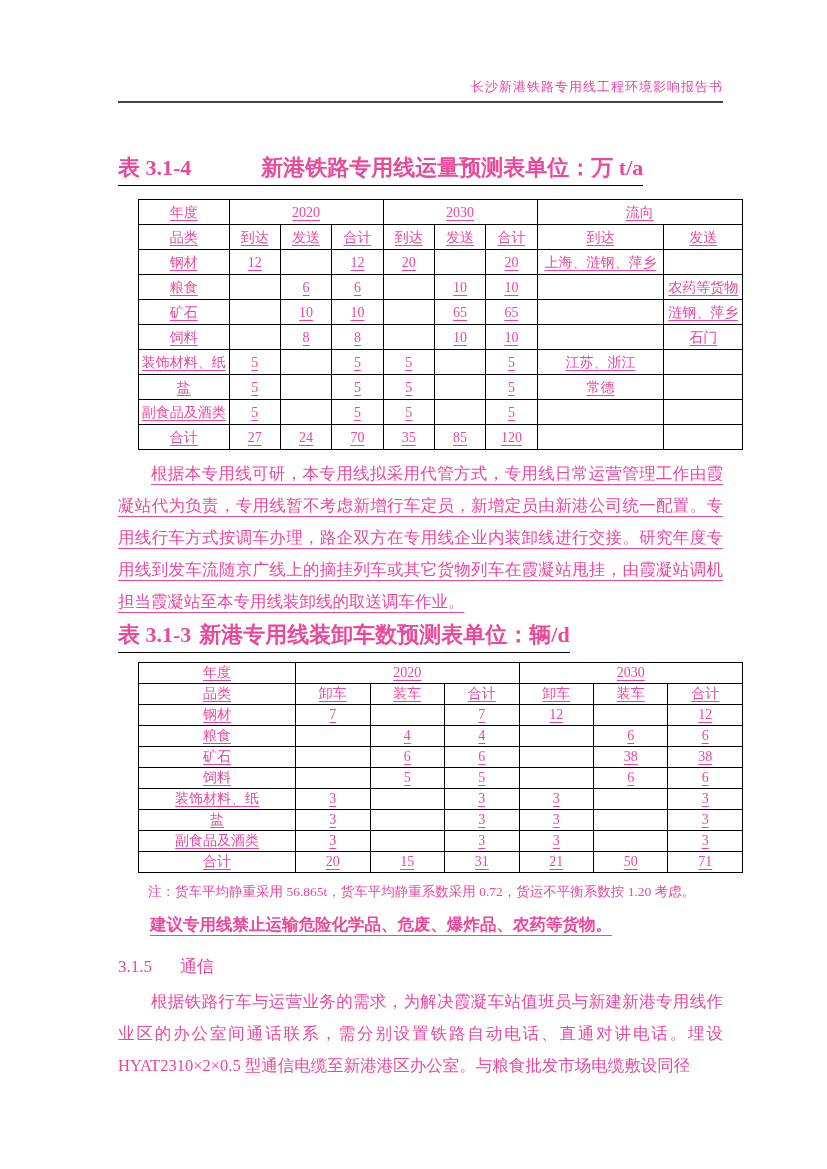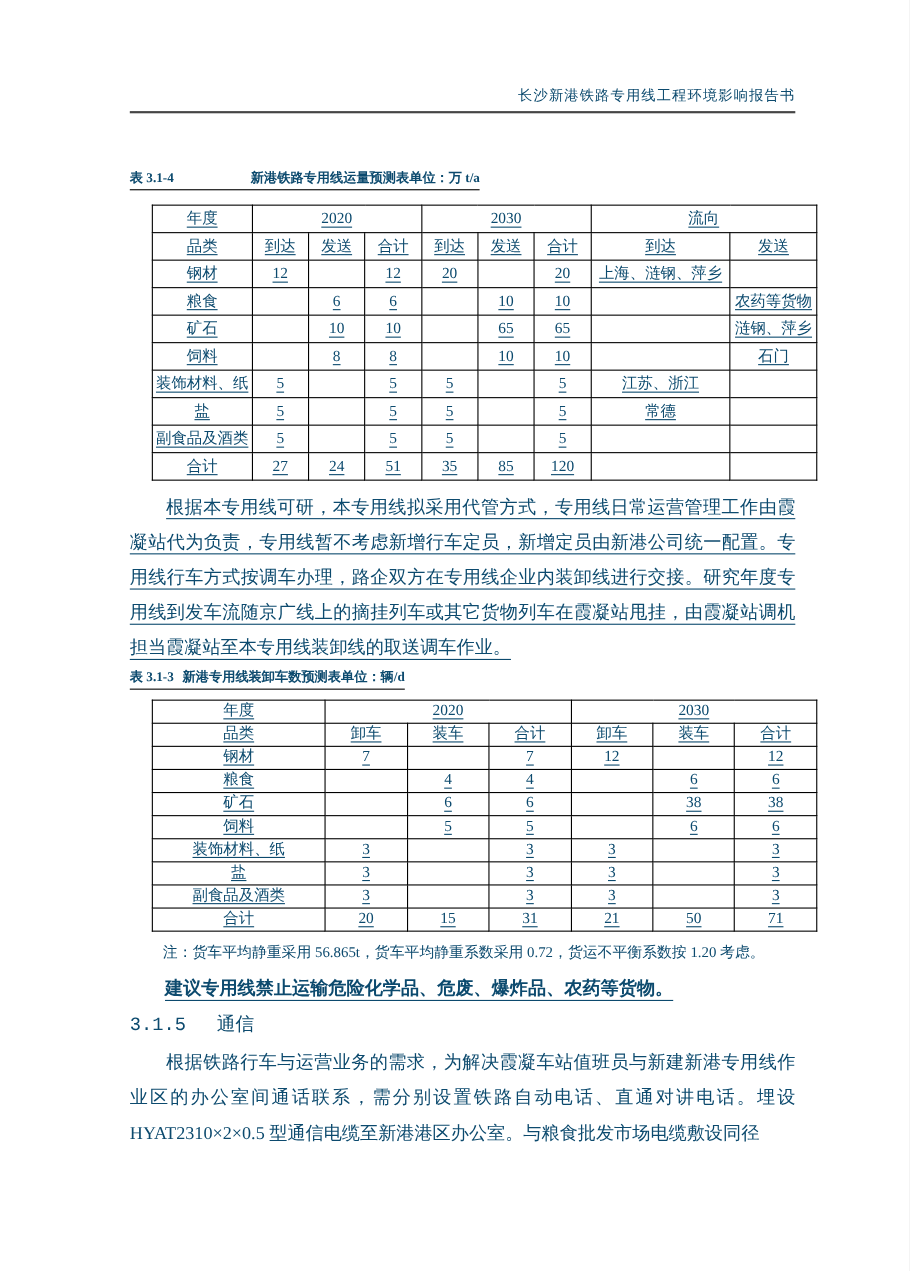--- a/index.html
+++ b/index.html
@@ -1,29 +1,29 @@
 <!DOCTYPE html>
 <html><head>
 <meta charset="utf-8">
 <style>
   html,body{margin:0;padding:0;background:#e8e8e8;}
   .page{
     width:827px;height:1169px;box-sizing:border-box;
-    margin:0 auto;background:#ffffff;color:#0c4a6e;
+    margin:0 auto;background:#ffffff;color:#ec4899;
     padding:78px 104px 0 118px;position:relative;
     font-family:"Liberation Serif","DejaVu Serif",serif;
     overflow:hidden;
   }
   
   .doc-header{
     text-align:right;font-size:13px;letter-spacing:1px;
     padding-bottom:5px;border-bottom:2px solid #454545;
   }
   
-  .table-caption{margin-top:50px;font-size:12px;font-weight:bold;}
+  .table-caption{margin-top:50px;font-size:22px;font-weight:bold;}
   .table-caption .cap-wrap{display:inline-block;border-bottom:1px solid #000;padding-bottom:2px;}
   .table-caption .cap-label{margin-right:70px;}
   .table-caption.small-gap{margin-top:2px;}
   .table-caption.small-gap .cap-label{margin-right:8px;}
   
   table.doc-table{
     width:100%;border-collapse:collapse;table-layout:fixed;
     margin-top:13px;
     margin-left:20px;
   }
@@ -43,21 +43,21 @@
   
   .table-note{
     font-size:13.5px;margin-top:10px;padding-left:30px;
     text-underline-offset:4px;
   }
   .suggestion{
     font-size:16.5px;font-weight:bold;margin-top:13px;padding-left:32px;
     text-decoration:underline;text-underline-offset:5px;
   }
   
-  .section-heading{font-size:17px;margin-top:9px;font-family:Liberation Mono, monospace;}
+  .section-heading{font-size:17px;margin-top:19px;}
   .section-heading .sec-num{margin-right:28px;}
   
   .doc-footer{
     text-align:center;font-size:12.5px;letter-spacing:1px;margin-top:16px;
   }
 </style>
 </head>
 <body>
 
 <div class="page">
@@ -174,21 +174,21 @@
       <td>5</td>
       <td></td>
       <td>5</td>
       <td></td>
       <td></td>
     </tr>
     <tr>
       <td>合计</td>
       <td>27</td>
       <td>24</td>
-      <td>51</td>
+      <td>70</td>
       <td>35</td>
       <td>85</td>
       <td>120</td>
       <td></td>
       <td></td>
     </tr>
   </tbody>
     </table>
 
   <p class="para underlined">根据本专用线可研，本专用线拟采用代管方式，专用线日常运营管理工作由霞凝站代为负责，专用线暂不考虑新增行车定员，新增定员由新港公司统一配置。专用线行车方式按调车办理，路企双方在专用线企业内装卸线进行交接。研究年度专用线到发车流随京广线上的摘挂列车或其它货物列车在霞凝站甩挂，由霞凝站调机担当霞凝站至本专用线装卸线的取送调车作业。</p>

